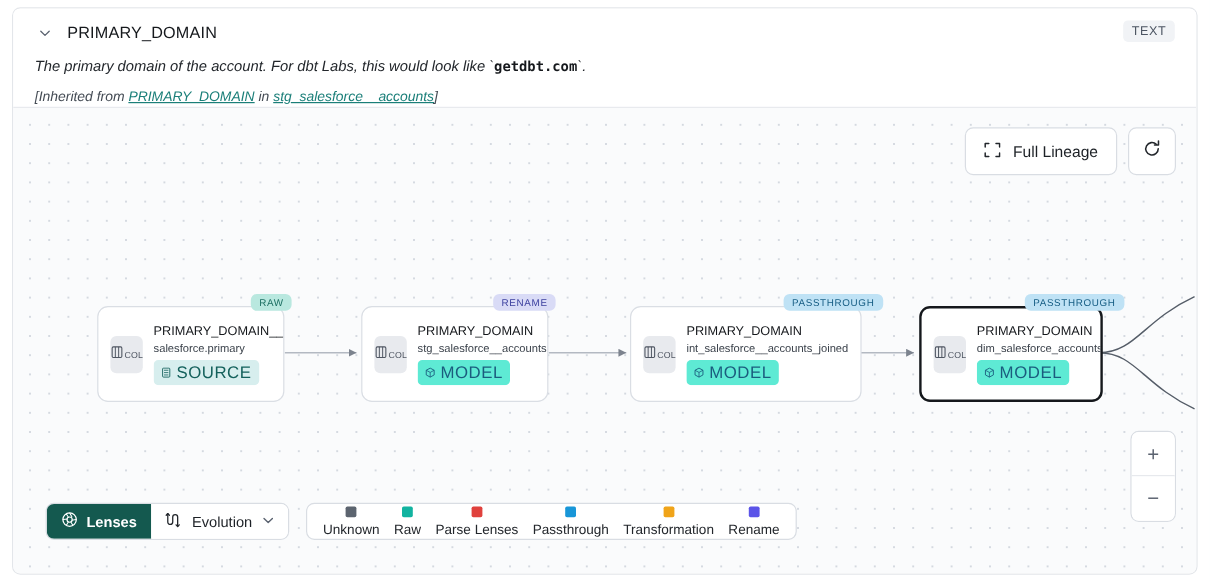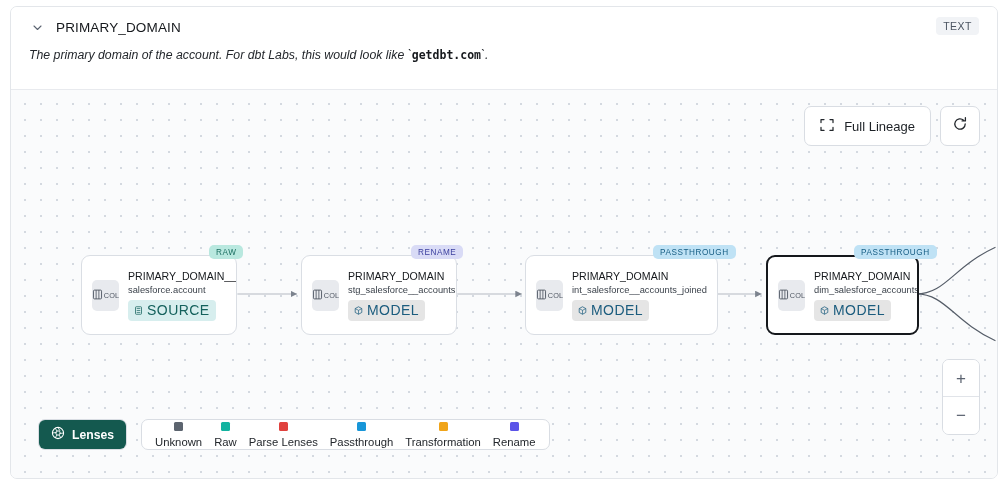--- a/index.html
+++ b/index.html
@@ -197,21 +197,21 @@
   .node-tag {
     display: inline-flex; align-items: center; gap: 4px;
     align-self: flex-start;
     margin-top: 2px;
     padding: 2.5px 6px;
     border-radius: 4px;
     font-size: 14px;
     letter-spacing: 0.45px;
   }
   .node-tag.source { background: #d7eeee; color: #14615c; }
-  .node-tag.model  { background: #e5e5e5; color: #1b5c7e; }
+  .node-tag.model  { background: #5eead4; color: #1b5c7e; }
 
   
   .pill {
     position: absolute;
     padding: 2.5px 7px;
     border-radius: 5px;
     font-size: 8.2px;
     letter-spacing: 0.55px;
     z-index: 3;
   }
@@ -280,20 +280,21 @@
         <svg width="11" height="11" viewBox="0 0 11 11" fill="none">
           <path d="M2 4 L5.5 7.5 L9 4" stroke="#5b6370" stroke-width="1.1" stroke-linecap="round" stroke-linejoin="round"></path>
         </svg>
       </span>
       <span class="col-title">PRIMARY_DOMAIN</span>
     </div>
     <span class="type-badge">TEXT</span>
 
     <div class="desc"><span>The primary domain of the account. For dbt Labs, this would look like `</span><code>getdbt.com</code><span>`.</span></div>
 
+    <div class="inherit"><span>[Inherited from </span><a href="#">PRIMARY_DOMAIN</a><span> in </span><a href="#">stg_salesforce__accounts</a><span>]</span></div>
   </div>
 
   <div class="canvas">
 
     <svg class="edges" viewBox="0 0 988 390">
       <defs>
         <marker id="ah" markerWidth="7" markerHeight="7" refX="6" refY="3" orient="auto">
           <path d="M0,0 L6,3 L0,6 z" fill="#7c838e"></path>
         </marker>
       </defs>
@@ -328,21 +329,21 @@
           <div class="node" style="left: 70px; top: 165px; width: 156px;">
             <div class="colbox">
        <span><svg width="11" height="11" viewBox="0 0 12 12" fill="none">
   <rect x="1.6" y="1.2" width="8.8" height="9.6" rx="1.1" stroke="#4f5662" stroke-width="1"></rect>
   <path d="M4.5 1.2v9.6M7.5 1.2v9.6" stroke="#4f5662" stroke-width="0.9"></path>
                 </svg></span>
        <span class="lbl">COL</span>
      </div>
      <div class="node-body">
        <div class="node-title">PRIMARY_DOMAIN__C</div>
-       <div class="node-sub">salesforce.account</div>
+       <div class="node-sub">salesforce.primary</div>
        <div class="node-tag source">
          <span><svg width="9" height="9" viewBox="0 0 12 12" fill="none">
   <rect x="2" y="1" width="8" height="10" rx="1" stroke="currentColor" stroke-width="1"></rect>
   <path d="M3.6 3.4h4.8M3.6 6h4.8M3.6 8.6h4.8" stroke="currentColor" stroke-width="0.9"></path>
                   </svg></span>
          <span>SOURCE</span>
        </div>
      </div>
           </div>
           <div class="pill rename" style="left: 400px; top: 155px;">RENAME</div>
@@ -420,20 +421,35 @@
         <div class="lenses">
           <span>
             <svg width="14" height="14" viewBox="0 0 16 16" fill="none">
               <circle cx="8" cy="8" r="6.4" stroke="#ffffff" stroke-width="1.25"></circle>
               <circle cx="8" cy="8" r="2.5" stroke="#ffffff" stroke-width="1.1"></circle>
               <path d="M8 1.6 L10.3 5.6M14.4 8 L9.8 8.6M11.2 13.6 L9.2 10.2M4.8 13.6 L6.9 10M1.6 8 L6.3 7.4M4.8 2.4 L7 6" stroke="#ffffff" stroke-width="1"></path>
             </svg>
           </span>
           <span>Lenses</span>
         </div>
+        <div class="evolution">
+          <span>
+            <svg width="15" height="15" viewBox="0 0 16 16" fill="none">
+              <path d="M3 2.2v7.4a2.2 2.2 0 0 0 4.4 0V5.2a2.2 2.2 0 0 1 4.4 0v8.2" stroke="#23272c" stroke-width="1.15" fill="none" stroke-linecap="round"></path>
+              <path d="M1.6 3.6 3 2.1 4.4 3.6" stroke="#23272c" stroke-width="1.15" fill="none" stroke-linecap="round" stroke-linejoin="round"></path>
+              <path d="M10.4 12.1 11.8 13.7 13.2 12.1" stroke="#23272c" stroke-width="1.15" fill="none" stroke-linecap="round" stroke-linejoin="round"></path>
+            </svg>
+          </span>
+          <span>Evolution</span>
+          <span>
+            <svg width="11" height="11" viewBox="0 0 11 11" fill="none">
+              <path d="M2 4 L5.5 7.5 L9 4" stroke="#5b6370" stroke-width="1.15" stroke-linecap="round" stroke-linejoin="round"></path>
+            </svg>
+          </span>
+        </div>
       </div>
       <div class="legend" id="legend">
             <div class="leg-item">
               <span class="leg-sw" style="background:#5c646f"></span>
      <span class="leg-tx">Unknown</span>
             </div>
             <div class="leg-item">
               <span class="leg-sw" style="background:#12b3a0"></span>
      <span class="leg-tx">Raw</span>
             </div>

